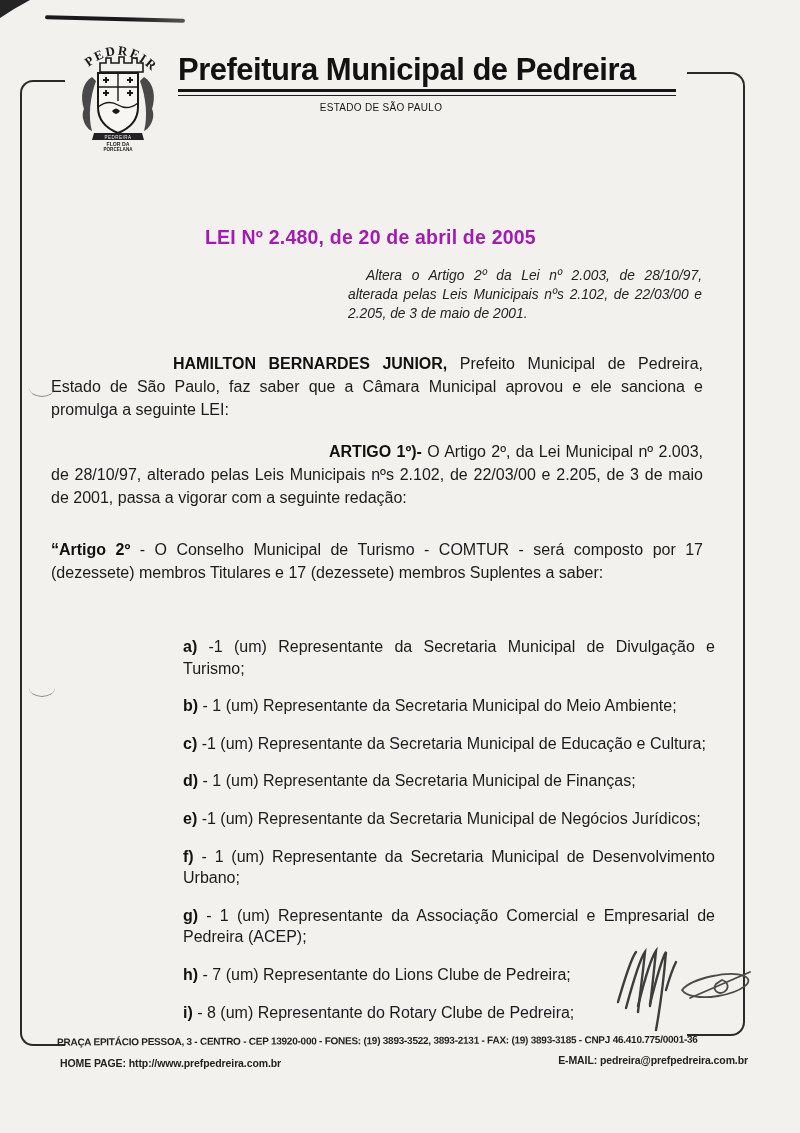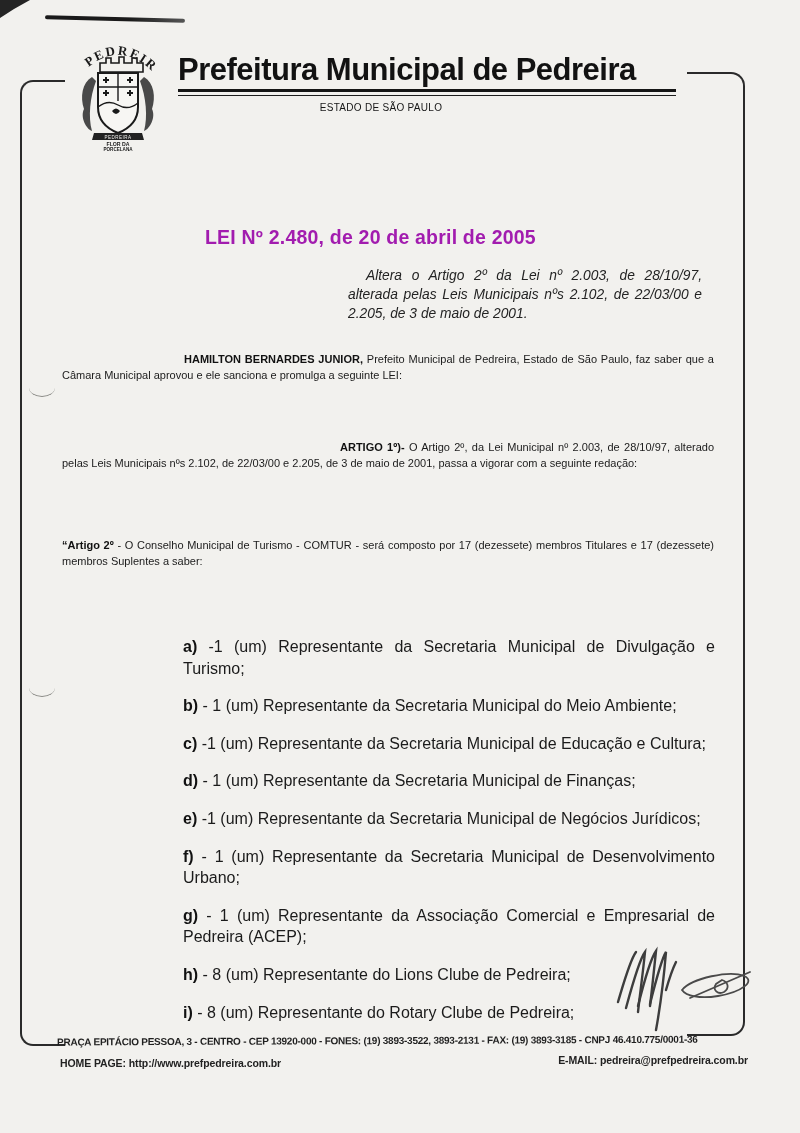--- a/index.html
+++ b/index.html
@@ -63,22 +63,22 @@
   .lei-title {
     position:absolute; left:205px; top:226px;
     font-size:19.5px; font-weight:bold; letter-spacing:0.2px; color:#a21caf;
   }
   .epigraph {
     position:absolute; left:348px; top:266px; width:354px;
     font-size:13.8px; font-style:italic; line-height:1.38;
     text-align:justify; text-indent:18px; color:#232323;
   }
   .para {
-    position:absolute; left:62px; width:652px;
-    font-size:11px; line-height:1.45; text-align:justify; color:#1b1b1b;
+    position:absolute; left:51px; width:652px;
+    font-size:16px; line-height:1.45; text-align:justify; color:#1b1b1b;
   }
   .p1 { top:352px; text-indent:122px; }
   .p2 { top:440px; text-indent:278px; }
   .p3 { top:538px; }
   .member-list {
     position:absolute; left:183px; top:620px; width:532px;
     list-style:none;
   }
   .member-list li {
     font-size:16px; line-height:1.35; text-align:justify; color:#1b1b1b;margin-top:16px;
@@ -167,21 +167,21 @@
   <p class="para p3"><b>“Artigo 2º</b><span>  - O Conselho Municipal de Turismo - COMTUR - será composto por 17 (dezessete) membros Titulares e 17 (dezessete) membros Suplentes a saber:</span></p>
 
   <ul class="member-list">
     <li><b>a)</b><span> -1 (um) Representante da Secretaria Municipal de Divulgação e Turismo;</span></li>
     <li><b>b)</b><span> - 1 (um) Representante da Secretaria Municipal do Meio Ambiente;</span></li>
     <li><b>c)</b><span> -1 (um) Representante da Secretaria Municipal de Educação e Cultura;</span></li>
     <li><b>d)</b><span> - 1 (um) Representante da Secretaria Municipal de Finanças;</span></li>
     <li><b>e)</b><span> -1 (um) Representante da Secretaria Municipal de Negócios Jurídicos;</span></li>
     <li><b>f)</b><span> - 1 (um) Representante da Secretaria Municipal de Desenvolvimento Urbano;</span></li>
     <li><b>g)</b><span> - 1 (um) Representante da Associação Comercial e Empresarial de Pedreira (ACEP);</span></li>
-    <li><b>h)</b><span> - 8 (um) Representante do Lions Clube de Pedreira;</span></li>
+    <li><b>h)</b><span> - 7 (um) Representante do Lions Clube de Pedreira;</span></li>
     <li><b>i)</b><span> - 8 (um) Representante do Rotary Clube de Pedreira;</span></li>
   </ul>
 
   <div class="signature">
     <svg width="150" height="86" viewBox="0 0 150 86">
       <g fill="none" stroke="#3d3d3d" stroke-width="2.4" stroke-linecap="round">
         <path d="M6 56 C12 36 18 14 24 6"></path>
         <path d="M14 62 C20 40 27 14 33 6 C31 26 28 48 26 66"></path>
         <path d="M26 60 C32 36 39 12 44 5 C42 24 40 44 38 60"></path>
         <path d="M38 58 C44 34 50 12 54 6 C52 30 48 62 44 84"></path>

